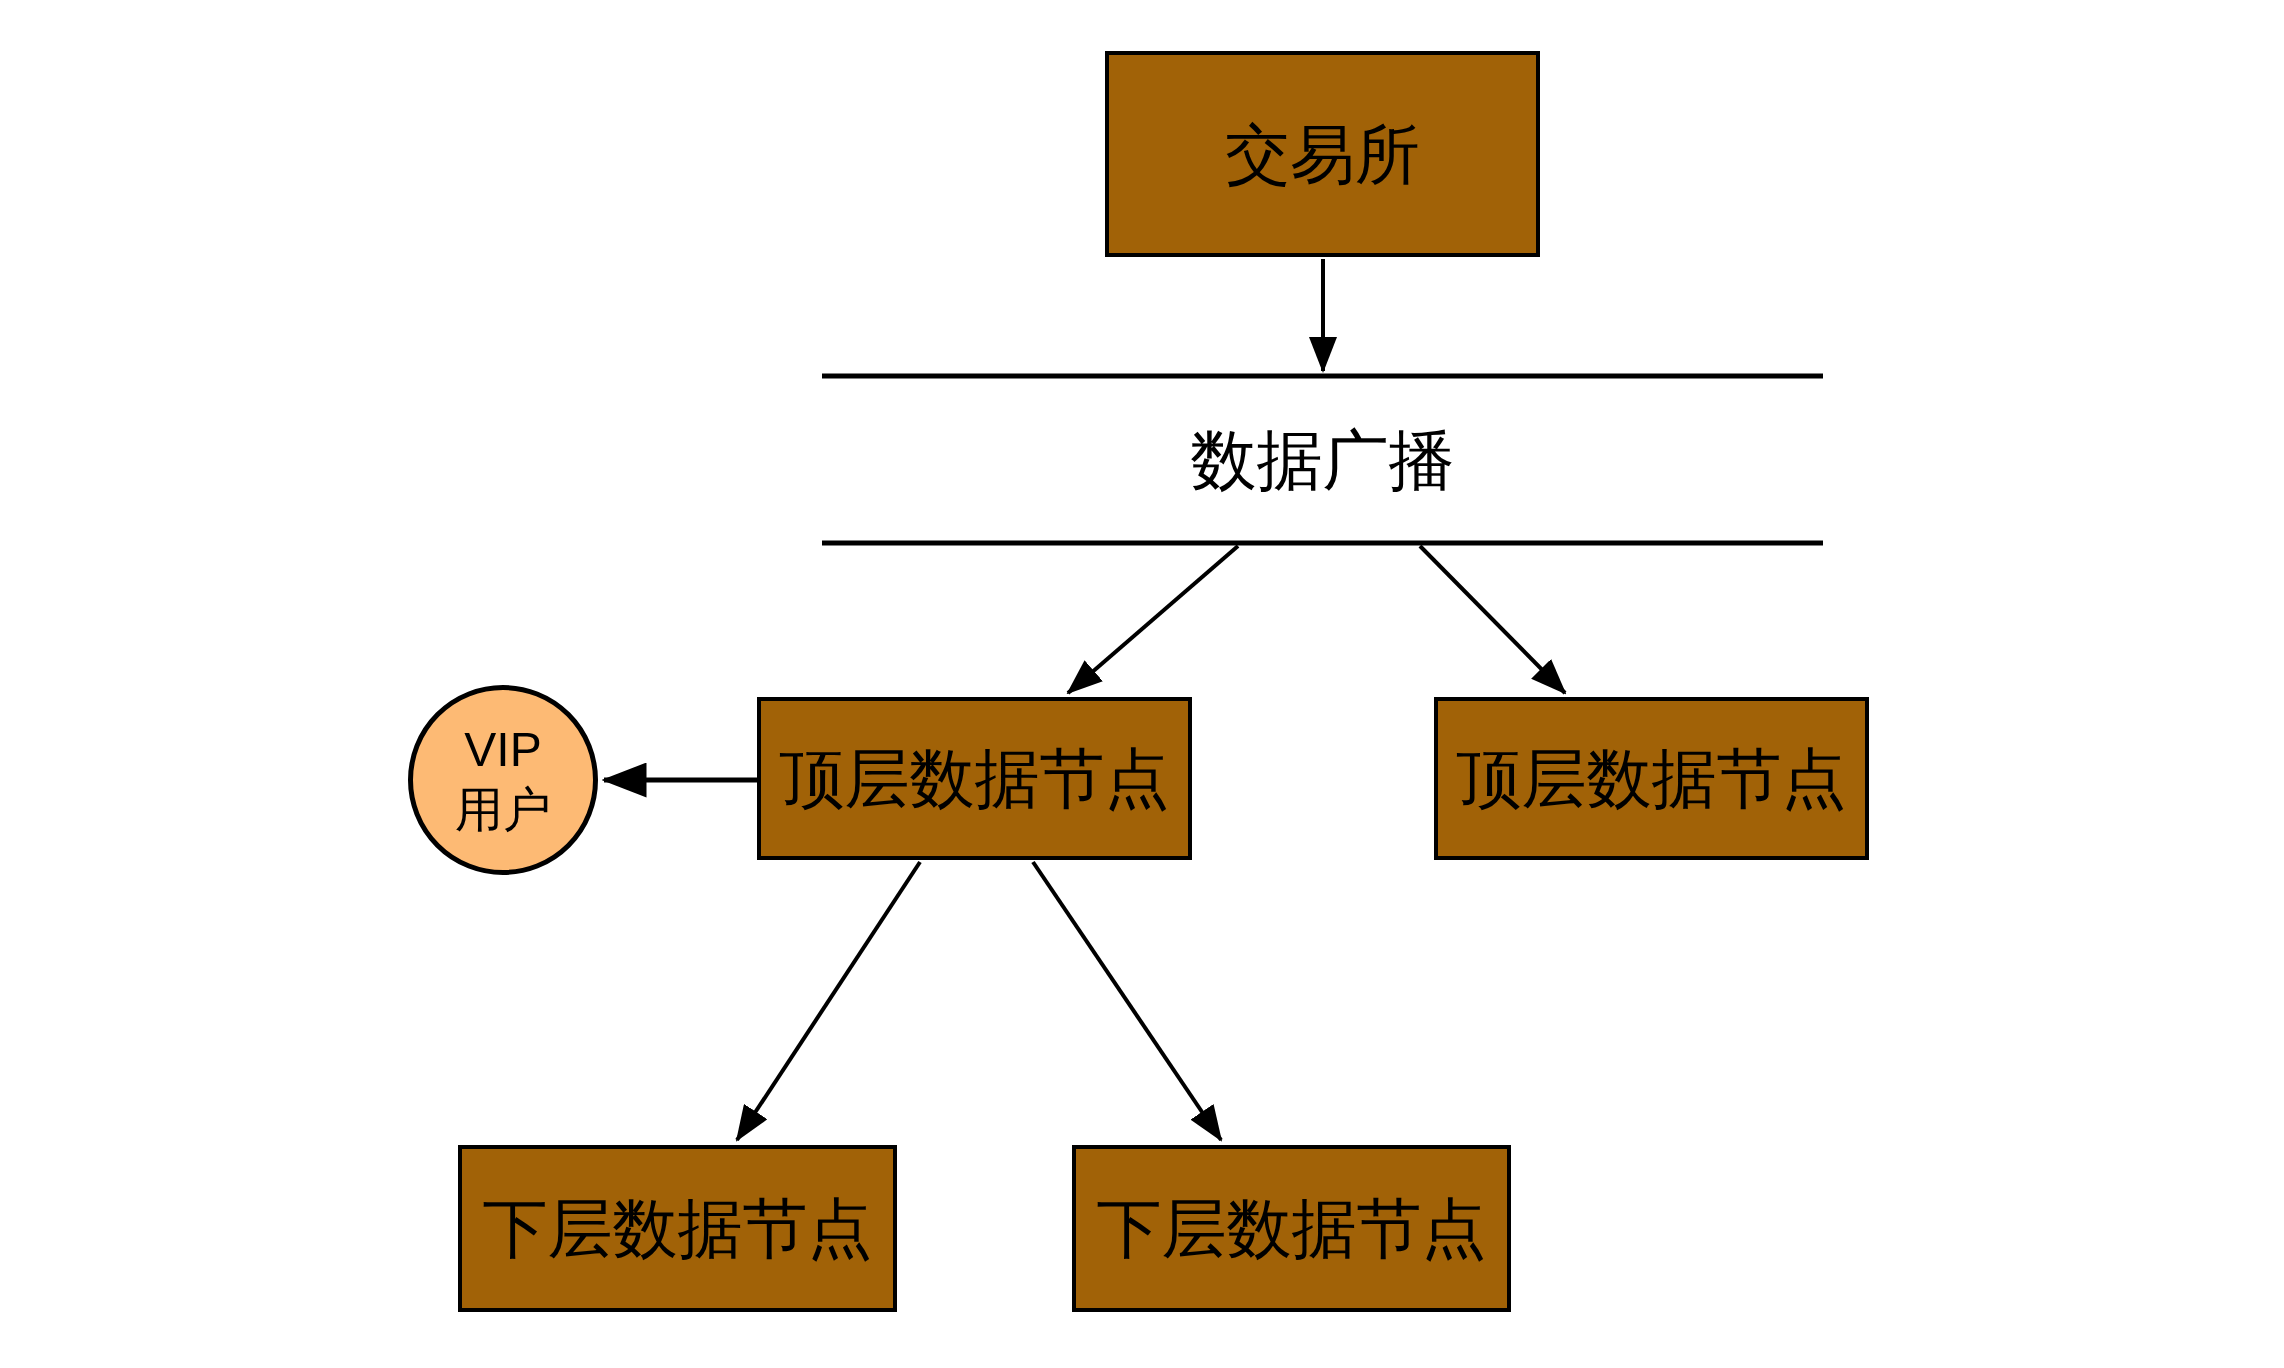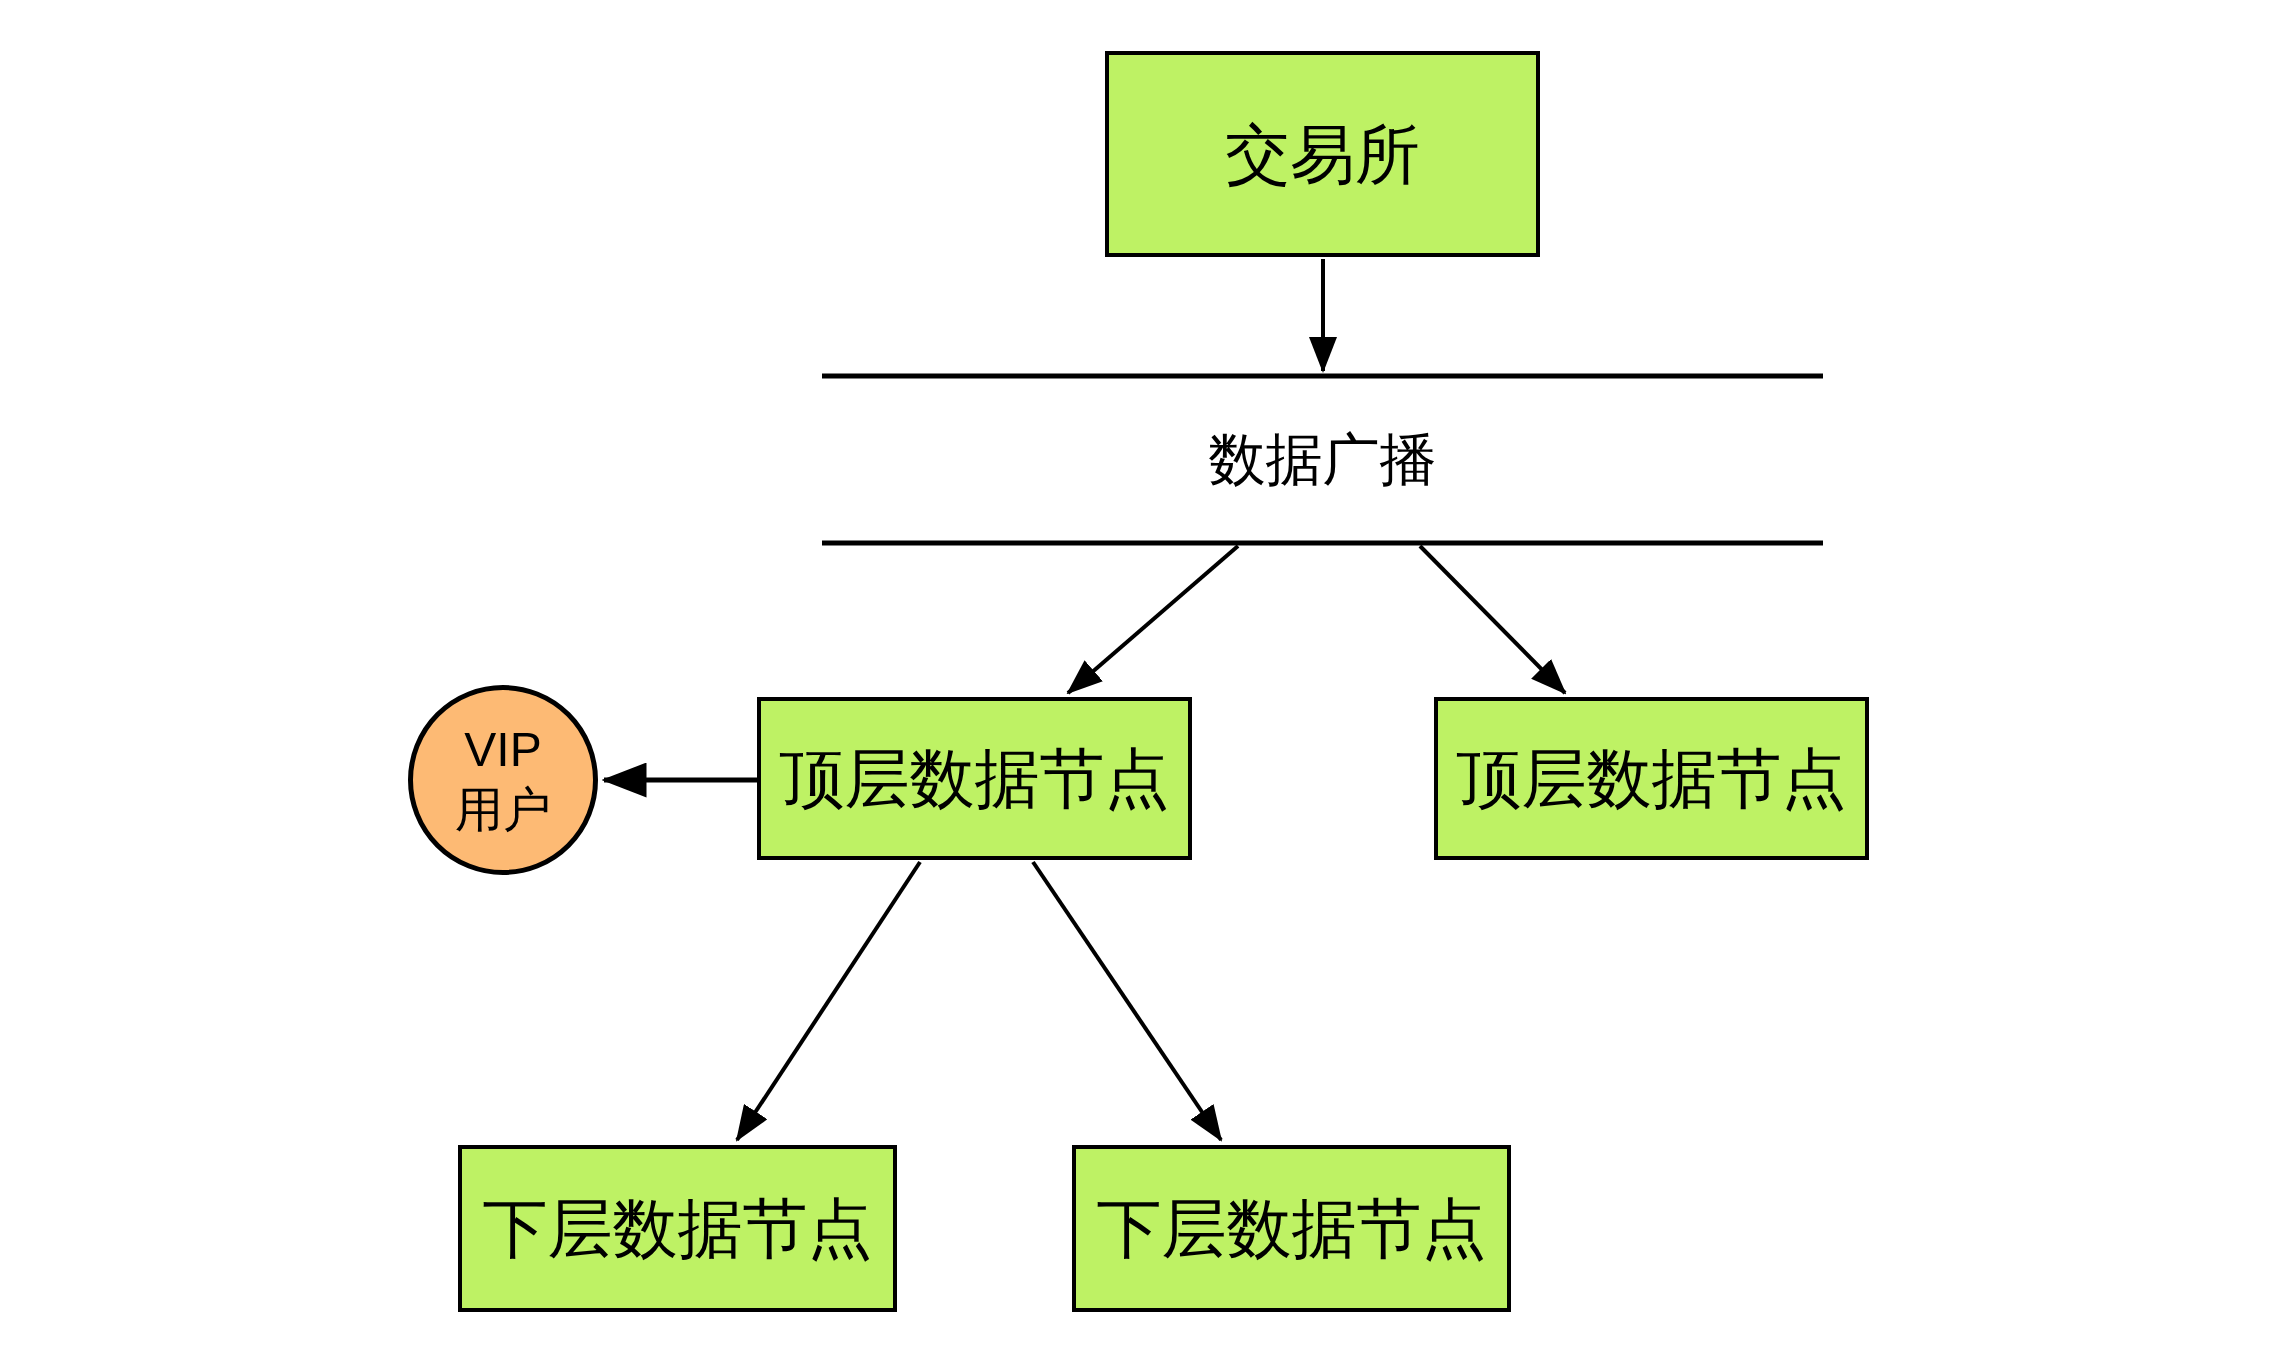--- a/index.html
+++ b/index.html
@@ -20,32 +20,32 @@
     position: absolute;
     left: 0;
     top: 0;
   }
   .node {
     position: absolute;
     display: flex;
     align-items: center;
     justify-content: center;
     border: 4px solid #000000;
-    background: #bef264;
+    background: #a16207;
     box-sizing: border-box;
     font-size: 65px;
     line-height: 1;
     white-space: nowrap;
   }
   .bus-label {
     position: absolute;
     display: flex;
     align-items: center;
     justify-content: center;
-    font-size: 57px;
+    font-size: 66px;
     line-height: 1;
     white-space: nowrap;
   }
   .circle-node {
     position: absolute;
     display: flex;
     flex-direction: column;
     align-items: center;
     justify-content: center;
     border: 5px solid #000000;

